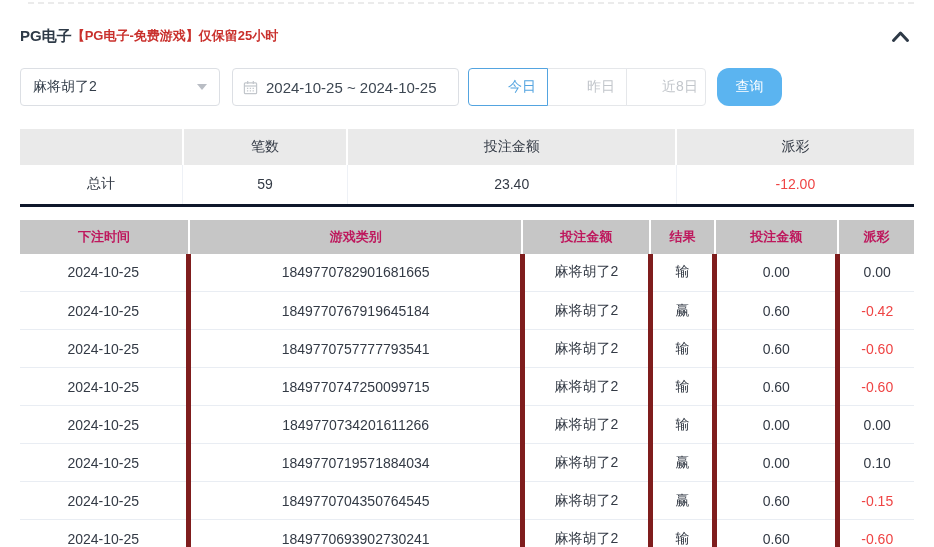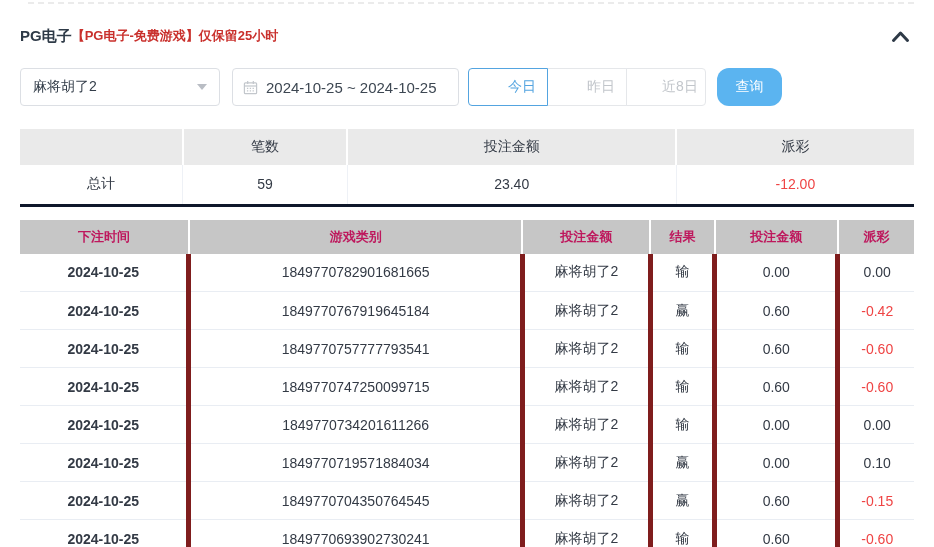--- a/index.html
+++ b/index.html
@@ -49,21 +49,21 @@
   .summary td { height: 40px; font-size: 14px; border-left: 1px solid #eef1f6;
     border-bottom: 3px solid #0f172a; }
   .summary td:first-child { border-left: none; }
 
   .bets { margin-top: 13px; }
   .bets th { height: 34px; background: #c6c6c6; color: #be185d; font-size: 13px;
     font-weight: bold; border-left: 2px solid #fff; }
   .bets th:first-child { border-left: none; }
   .bets td { height: 38px; font-size: 14px; border-left: 5px solid #7f1d1d;
     border-bottom: 1px solid #e9edf3; }
-  .bets td:first-child { border-left: none; font-weight: bold; }
+  .bets td:first-child { border-left: none; }
 
   .neg { color: #ef4444; }
 </style>
 </head>
 <body>
 
 <div class="wrap">
   <div class="top-dash"></div>
 
   <div class="title-row">

